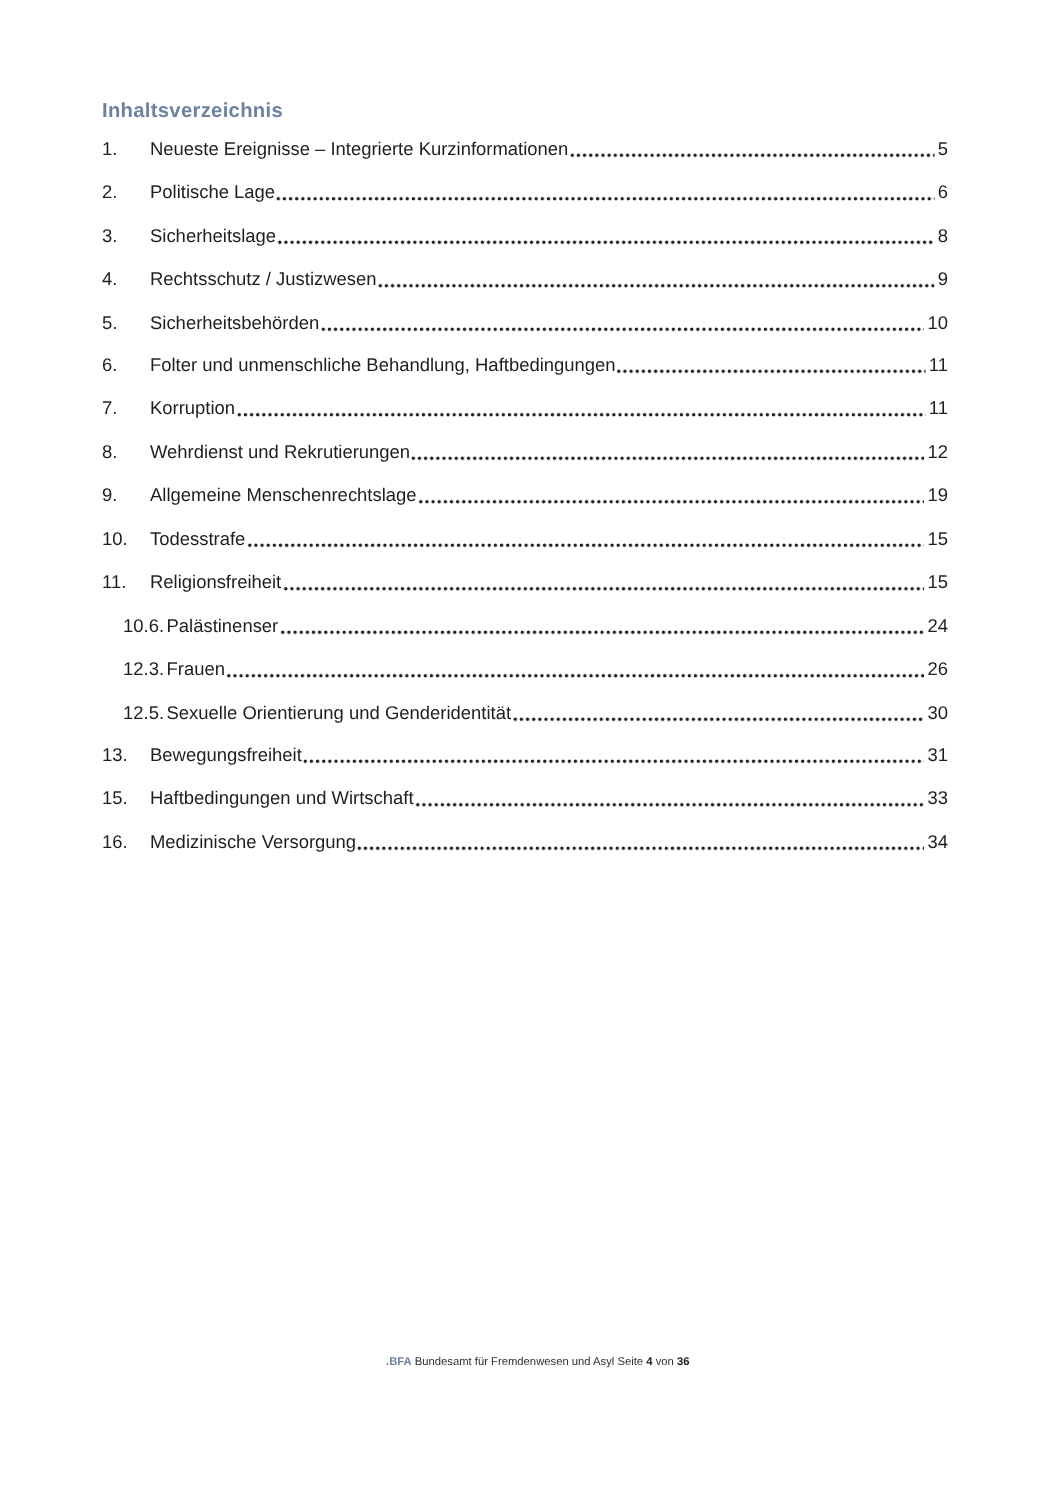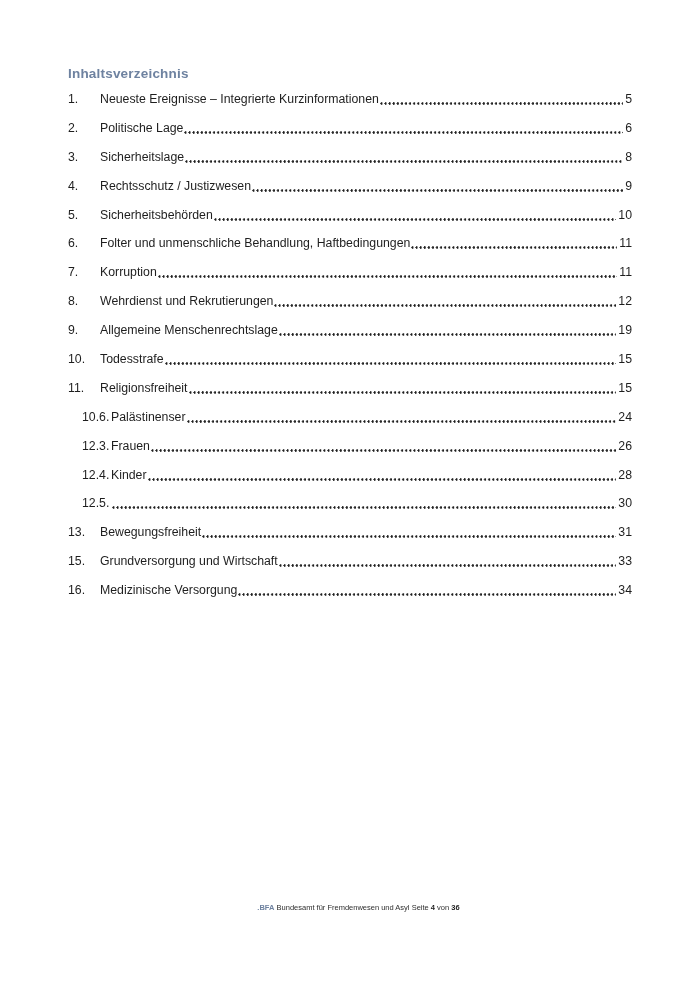--- a/index.html
+++ b/index.html
@@ -182,44 +182,39 @@
     <span class="toc-page">24</span>
   </div>
 
   <div class="toc-row level2">
     <span class="toc-num">12.3.</span>
     <span class="toc-label">Frauen</span>
     <span class="leader"></span>
     <span class="toc-page">26</span>
   </div>
 
-  <div class="toc-row level2">
-    <span class="toc-num">12.4.</span>
-    <span class="toc-label">Kinder</span>
-    <span class="leader"></span>
-    <span class="toc-page">28</span>
-  </div>
 
   <div class="toc-row level2">
     <span class="toc-num">12.5.</span>
+    <span class="toc-label">Sexuelle Orientierung und Genderidentität</span>
     <span class="leader"></span>
     <span class="toc-page">30</span>
   </div>
 
   <div class="toc-row">
     <span class="toc-num">13.</span>
     <span class="toc-label">Bewegungsfreiheit</span>
     <span class="leader"></span>
     <span class="toc-page">31</span>
   </div>
 
 
   <div class="toc-row">
     <span class="toc-num">15.</span>
-    <span class="toc-label">Grundversorgung und Wirtschaft</span>
+    <span class="toc-label">Haftbedingungen und Wirtschaft</span>
     <span class="leader"></span>
     <span class="toc-page">33</span>
   </div>
 
   <div class="toc-row">
     <span class="toc-num">16.</span>
     <span class="toc-label">Medizinische Versorgung</span>
     <span class="leader"></span>
     <span class="toc-page">34</span>
   </div>

